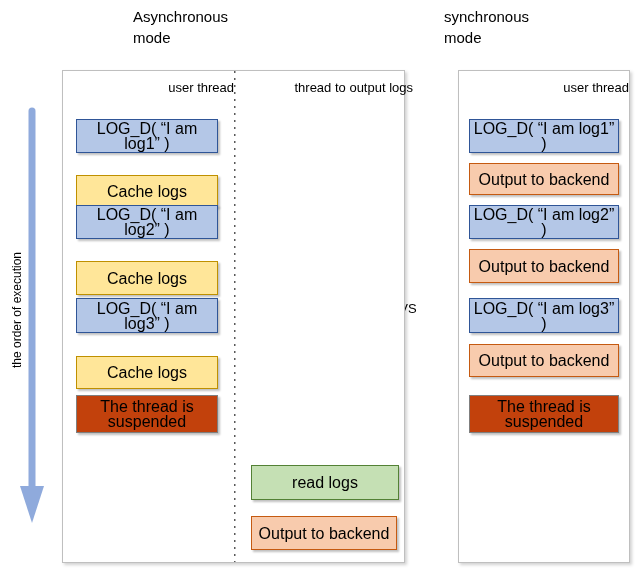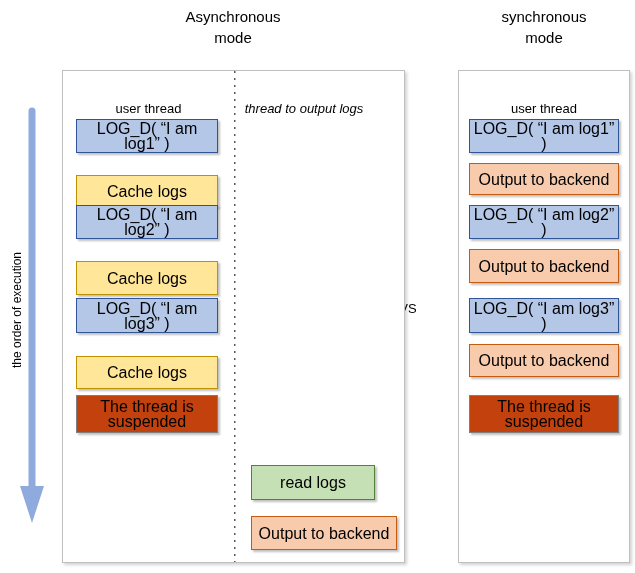--- a/index.html
+++ b/index.html
@@ -10,21 +10,20 @@
     height: 573px;
     background: #ffffff;
     overflow: hidden;
   }
 
   
   .mode-title {
     position: absolute;
     top: 6px;
     width: 200px;
-    text-align: center;
     font-size: 15px;
     line-height: 21px;
     color: #000;
   }
   .mode-title.left  { left: 133px; }
   .mode-title.right { left: 444px; }
 
   
   .vs {
     position: absolute;
@@ -79,23 +78,22 @@
     background-image: repeating-linear-gradient(
       to bottom, #595959 0 2px, transparent 2px 7px);
     background-size: 1.5px 100%;
     background-repeat: no-repeat;
   }
 
   .col-header {
     position: absolute;
     top: 9px;
     font-size: 13px;
-    text-align: center;
+    text-align: right;
     color: #000;
-    margin-top: 21px;
   }
 
   
   .box {
     position: absolute;
     box-sizing: border-box;
     display: flex;
     align-items: center;
     justify-content: center;
     text-align: center;
@@ -129,21 +127,21 @@
     <polygon points="15,423 3,386 27,386" fill="#8faadc"></polygon>
   </svg>
   <div class="exec-label">the order of execution</div>
 
   <div class="vs">VS</div>
 
   <div class="panel async">
     <div class="divider"></div>
 
     <div class="col-header" style="left:0;width:171px;">user thread</div>
-    <div class="col-header" style="left:156px;width:170px;font-style:italic;">thread to output logs</div>
+    <div class="col-header" style="left:180px;width:170px;">thread to output logs</div>
 
     <div class="box blue" style="left:13px;top:48px;width:142px;height:34px;">
       <span class="box-label">LOG_D( “I am log1” )</span>
     </div>
     <div class="box yellow" style="left:13px;top:92px;width:142px;height:32px;">
       <span class="box-label">Cache logs</span>
     </div>
     <div class="box blue" style="left:13px;top:134px;width:142px;height:34px;">
       <span class="box-label">LOG_D( “I am log2” )</span>
     </div>
@@ -153,21 +151,21 @@
     <div class="box blue" style="left:13px;top:227px;width:142px;height:35px;">
       <span class="box-label">LOG_D( “I am log3” )</span>
     </div>
     <div class="box yellow" style="left:13px;top:273px;width:142px;height:33px;">
       <span class="box-label">Cache logs</span>
     </div>
     <div class="box gray" style="left:13px;top:324px;width:142px;height:38px;">
       <span class="box-label">The thread is suspended</span>
     </div>
 
-    <div class="box green" style="left:188px;top:394px;width:124px;height:35px;">
+    <div class="box green" style="left:188px;top:394px;width:148px;height:35px;">
       <span class="box-label">read logs</span>
     </div>
     <div class="box orange" style="left:188px;top:445px;width:146px;height:34px;">
       <span class="box-label">Output to backend</span>
     </div>
   </div>
 
   <div class="panel sync">
     <div class="col-header" style="left:0;width:100%;">user thread</div>
 

